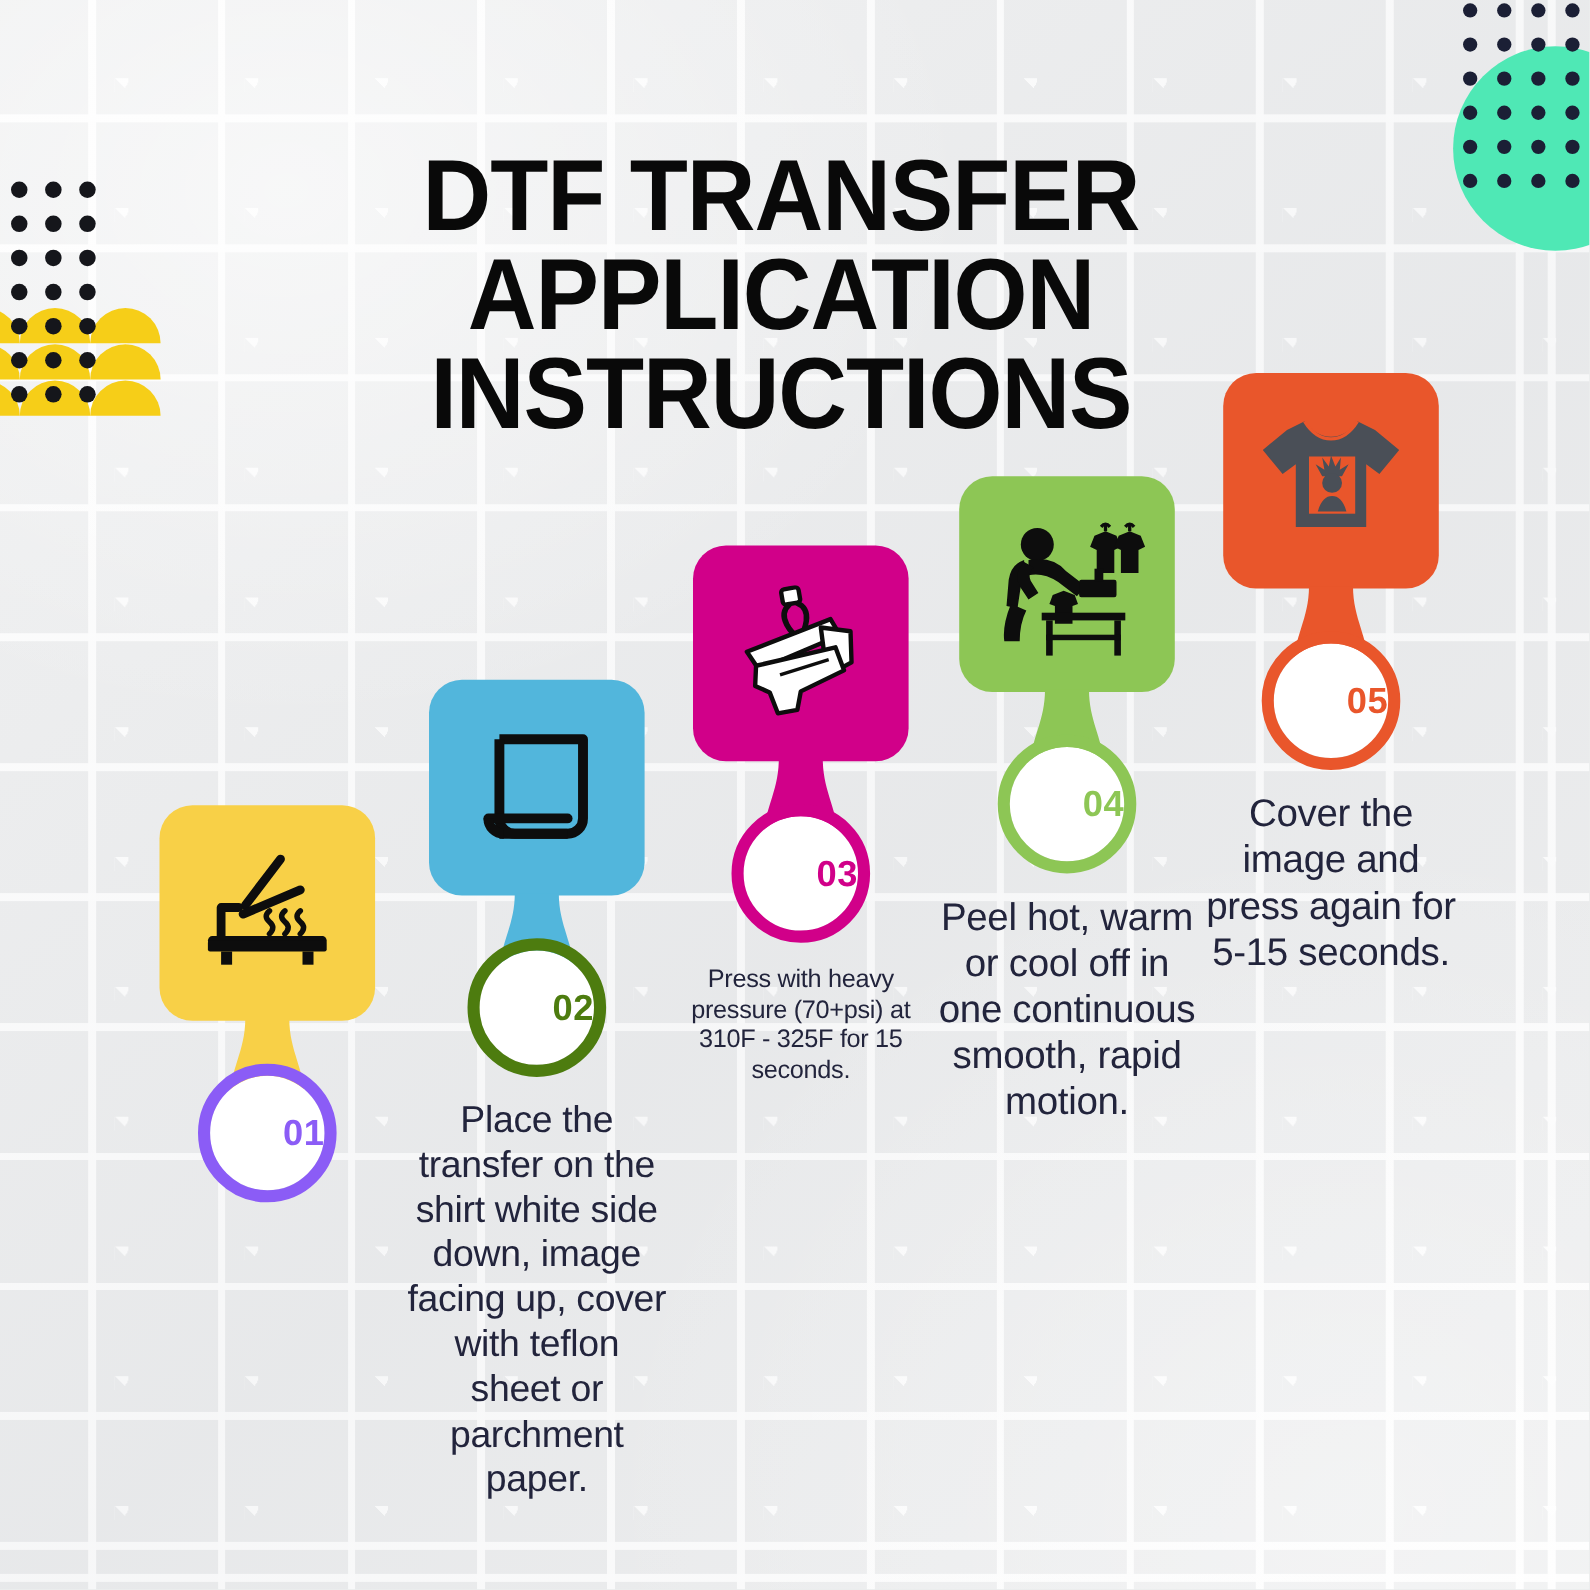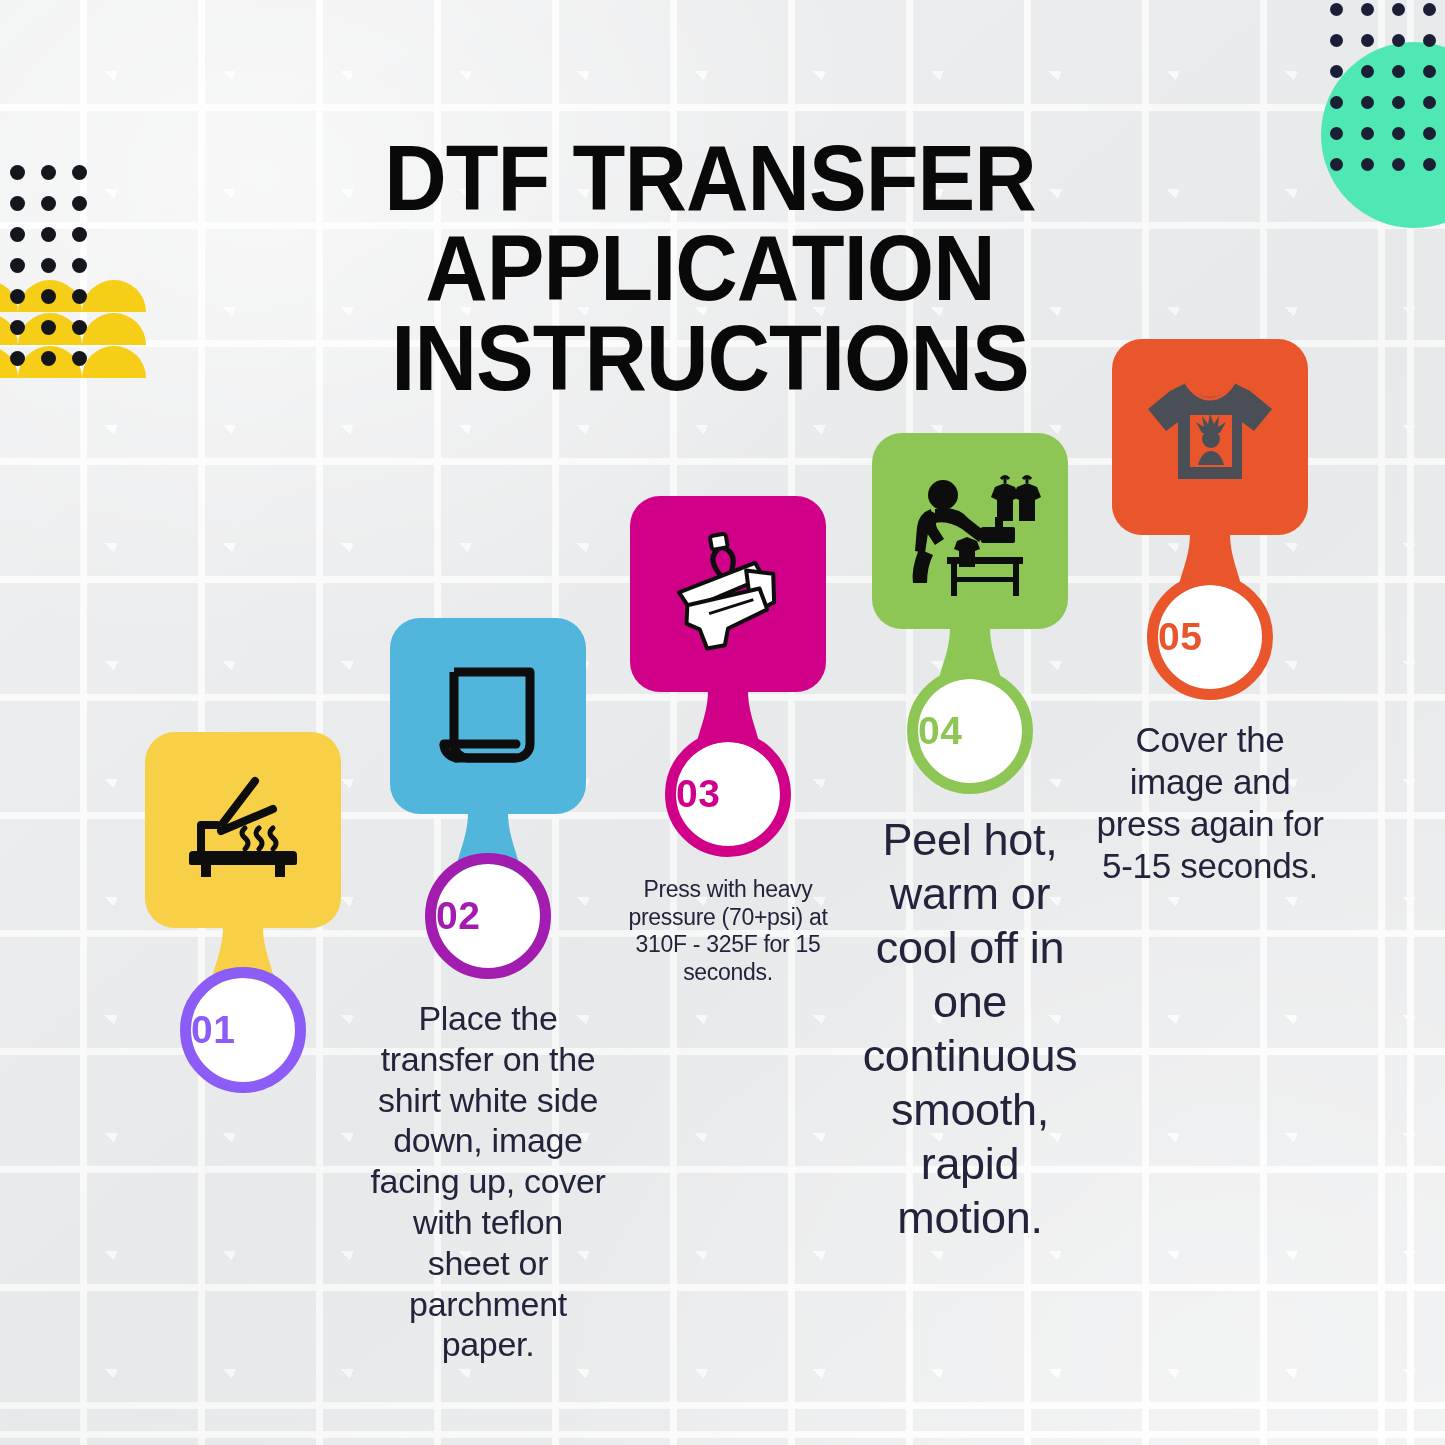--- a/index.html
+++ b/index.html
@@ -146,23 +146,23 @@
 
   .bubble {
     position: relative;
     width: 104px;
     height: 104px;
     margin: -22px auto 0;
     border-radius: 50%;
     background: #ffffff;
     display: flex;
     align-items: center;
-    justify-content: flex-start;
+    justify-content: flex-end;
     font-weight: 700;
-    font-size: 39px;
+    font-size: 33px;
     color: #111317;
     letter-spacing: 0.5px;
   }
   .bubble::before {
     content: "";
     position: absolute;
     inset: -11px;
     border-radius: 50%;
     border: 11px solid currentColor;
     box-sizing: border-box;
@@ -181,21 +181,21 @@
 
   
   #step-1 { left: 118px; top: 732px; }
   #step-2 { left: 363px; top: 618px; }
   #step-3 { left: 603px; top: 496px; }
   #step-4 { left: 845px; top: 433px; }
   #step-5 { left: 1085px; top: 339px; }
 
   #step-2 .caption { font-size: 34px; }
   #step-3 .caption { font-size: 23px; }
-  #step-4 .caption { font-size: 45px; }
+  #step-4 .caption { font-size: 35px; }
   #step-5 .caption { font-size: 35px; }
   #step-1 .caption { font-size: 35px; }
 </style>
 </head>
 <body>
 
 <div class="poster">
 
   <div class="bg-grid"></div>
   <div class="bg-diamonds"></div>
@@ -311,21 +311,21 @@
             <path d="M14 86 H86" fill="none" stroke="#0d0d0d" stroke-width="9" stroke-linecap="round"></path>
             <path d="M14 86 a14 14 0 0 0 14 14" fill="none" stroke="#0d0d0d" stroke-width="9"></path>
           </svg>
         </span>
       </div>
       <div class="neck">
         <svg class="neck-fill" viewBox="0 0 80 74" preserveAspectRatio="none">
           <path d="M20 0 H60 C60 30 74 46 74 74 H6 C6 46 20 30 20 0 Z" fill="#52B6DC"></path>
         </svg>
       </div>
-      <div class="bubble" style="color:#a21caf">
+      <div class="bubble" style="color:#4d7c0f">
         <span class="bubble-num">02</span>
       </div>
       <p class="caption">Place the transfer on the shirt white side down, image facing up, cover with teflon sheet or parchment paper.</p>
     </div>
 
     <div class="step" id="step-3">
       <div class="card" style="background:#D10089">
         <span>
           <svg width="128" height="124" viewBox="0 0 128 124">
             <g transform="rotate(-10 64 62)">

